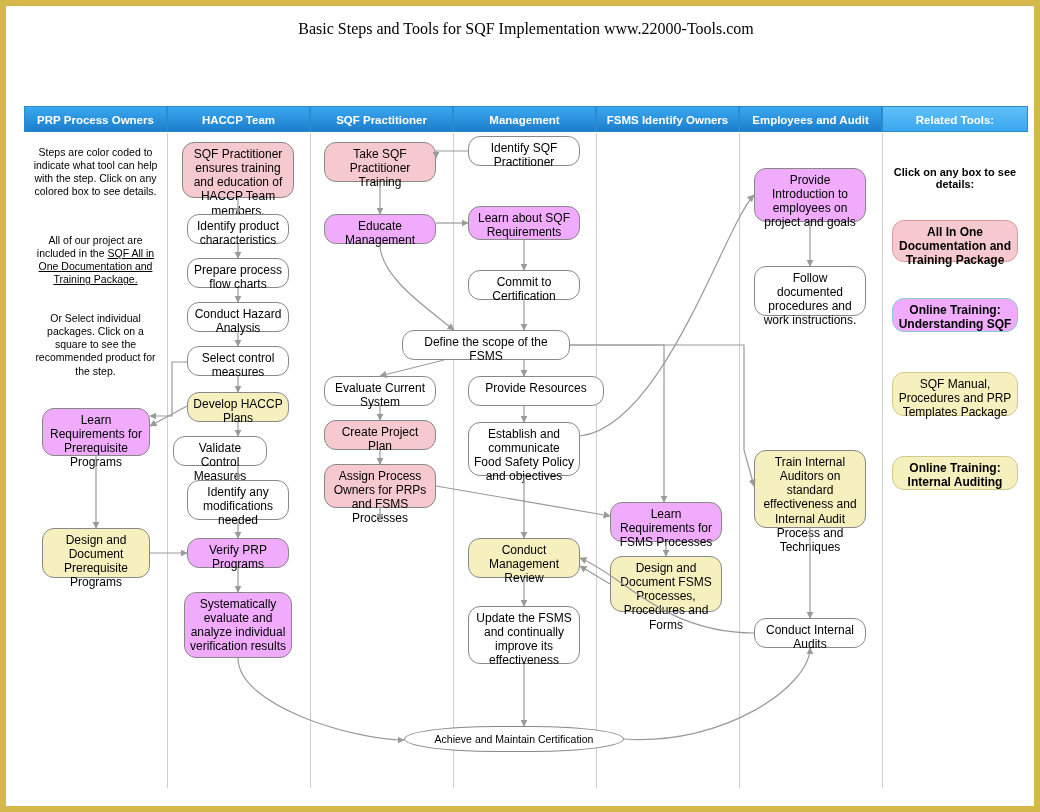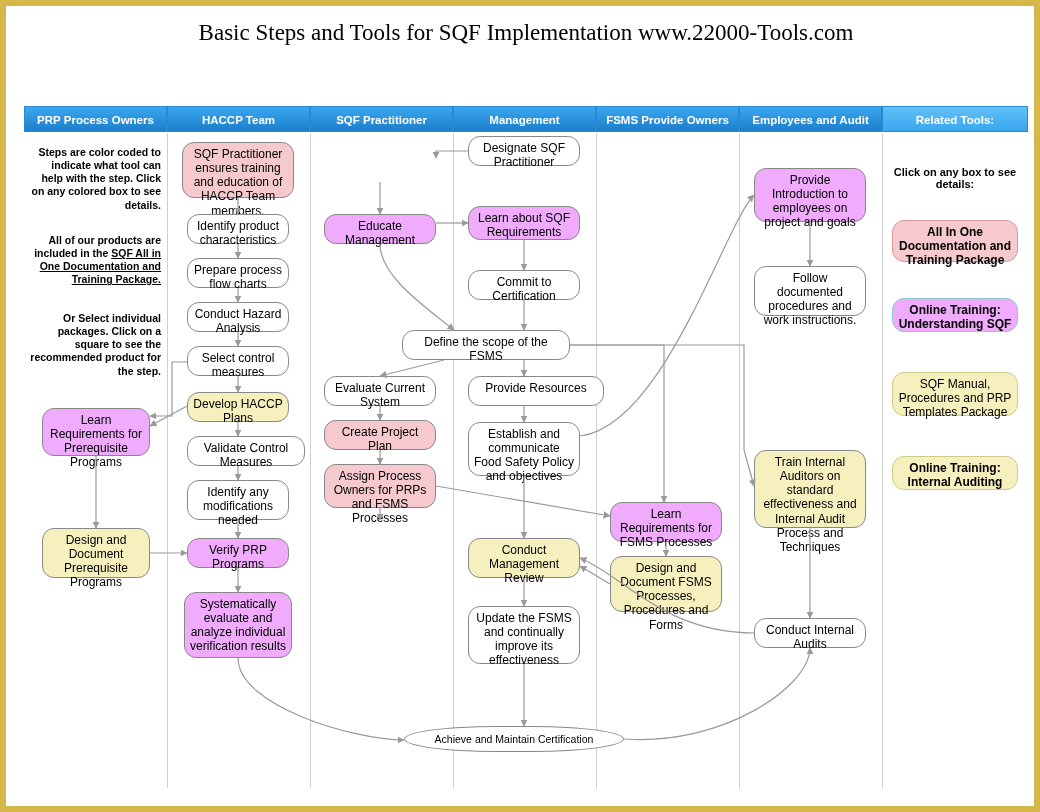--- a/index.html
+++ b/index.html
@@ -1,83 +1,84 @@
 <!DOCTYPE html>
 <html><head>
 <meta charset="utf-8">
 <style>
   html,body{margin:0;padding:0;background:#fff;font-family:Arial,Helvetica,sans-serif;color:#000}
   .frame{box-sizing:border-box;width:1040px;height:812px;border:6px solid #d4b84a;background:#fff;position:relative;overflow:hidden}
-  .title{font-family:"Georgia","Times New Roman",serif;font-size:23px;text-align:center;padding:14px 0 6px 12px}
+  .title{font-family:"Georgia","Times New Roman",serif;font-size:16px;text-align:center;padding:14px 0 6px 12px}
   .lanes{position:absolute;left:18px;right:18px;top:100px;bottom:18px}
   .lane-hdr{position:absolute;top:0;height:26px;line-height:26px;font-size:11.5px;font-weight:bold;color:#fff;text-align:center;border:1px solid #2a8bcc;background:linear-gradient(#3aa7f0,#1d7ecc);box-sizing:border-box}
   .lane-hdr.last{background:linear-gradient(#5fc0f7,#3aa7f0)}
   .sep{position:absolute;top:27px;bottom:0;width:0;border-left:1px solid #cfcfcf}
   .box{position:absolute;border:1px solid #888;border-radius:12px;box-sizing:border-box;padding:4px 4px;font-size:12px;text-align:center;line-height:1.18;cursor:pointer}
   .plain{background:#fff}
   .pink{background:#f6c9cf}
   .blue{background:#f0abfc}
   .yellow{background:#f6efbe}
-  .intro{position:absolute;font-size:10.5px;font-weight:bold;text-align:right;line-height:1.25}
+  .intro{position:absolute;font-size:10.5px;font-weight:normal;text-align:center;line-height:1.25}
   .intro u{text-decoration:underline}
   .rtxt{position:absolute;font-size:11px;font-weight:bold;text-align:center}
   .ellipse{position:absolute;border:1px solid #888;border-radius:50%/60%;background:#fff;font-size:10.5px;text-align:center;display:flex;align-items:center;justify-content:center;padding:0 6px;box-sizing:border-box}
   svg.arrows{position:absolute;inset:0;width:100%;height:100%;pointer-events:none}
   .ar{stroke:#9a9a9a;stroke-width:1.2;fill:none}
   marker path{fill:#9a9a9a}
 </style>
 </head>
 <body>
 
 <div class="frame">
   <div class="title">Basic Steps and Tools for SQF Implementation www.22000-Tools.com</div>
 
   <div class="lanes">
 
     <div class="lane-hdr" style="left:0px;width:143px">PRP Process Owners</div>
     <div class="lane-hdr" style="left:143px;width:143px">HACCP Team</div>
     <div class="lane-hdr" style="left:286px;width:143px">SQF Practitioner</div>
     <div class="lane-hdr" style="left:429px;width:143px">Management</div>
-    <div class="lane-hdr" style="left:572px;width:143px">FSMS Provide Owners</div>
+    <div class="lane-hdr" style="left:572px;width:143px">FSMS Identify Owners</div>
     <div class="lane-hdr" style="left:715px;width:143px">Employees and Audit Team</div>
     <div class="lane-hdr last" style="left:858px;width:146px">Related Tools:</div>
 
     <div class="sep" style="left:143px"></div>
     <div class="sep" style="left:286px"></div>
     <div class="sep" style="left:429px"></div>
     <div class="sep" style="left:572px"></div>
     <div class="sep" style="left:715px"></div>
     <div class="sep" style="left:858px"></div>
 
     <div class="intro" style="left:6px;top:40px;width:131px">Steps are color coded to indicate what tool can help with the step. Click on any colored box to see details.</div>
     <div class="intro" style="left:6px;top:128px;width:131px">
-      <span>All of our products are included in the </span><u>SQF All in One Documentation and Training Package.</u>
+      <span>All of our project are included in the </span><u>SQF All in One Documentation and Training Package.</u>
     </div>
     <div class="intro" style="left:6px;top:206px;width:131px">Or Select individual packages. Click on a square to see the recommended product for the step.</div>
 
     <div class="box blue" style="left:18px;top:302px;width:108px;height:48px">Learn Requirements for Prerequisite Programs</div>
     <div class="box yellow" style="left:18px;top:422px;width:108px;height:50px">Design and Document Prerequisite Programs</div>
 
     <div class="box pink" style="left:158px;top:36px;width:112px;height:56px">SQF Practitioner ensures training and education of HACCP Team members.</div>
     <div class="box plain" style="left:163px;top:108px;width:102px;height:30px">Identify product characteristics</div>
     <div class="box plain" style="left:163px;top:152px;width:102px;height:30px">Prepare process flow charts</div>
     <div class="box plain" style="left:163px;top:196px;width:102px;height:30px">Conduct Hazard Analysis</div>
     <div class="box plain" style="left:163px;top:240px;width:102px;height:30px">Select control measures</div>
     <div class="box yellow" style="left:163px;top:286px;width:102px;height:30px">Develop HACCP Plans</div>
-    <div class="box plain" style="left:163px;top:330px;width:118px;height:30px">Validate Control Measures</div>
+    <div class="box plain" style="left:149px;top:330px;width:94px;height:30px">Validate Control Measures</div>
     <div class="box plain" style="left:163px;top:374px;width:102px;height:40px">Identify any modifications needed</div>
     <div class="box blue" style="left:163px;top:432px;width:102px;height:30px">Verify PRP Programs</div>
     <div class="box blue" style="left:160px;top:486px;width:108px;height:66px">Systematically evaluate and analyze individual verification results</div>
 
+    <div class="box pink" style="left:300px;top:36px;width:112px;height:40px">Take SQF Practitioner Training</div>
     <div class="box blue" style="left:300px;top:108px;width:112px;height:30px">Educate Management</div>
     <div class="box plain" style="left:300px;top:270px;width:112px;height:30px">Evaluate Current System</div>
     <div class="box pink" style="left:300px;top:314px;width:112px;height:30px">Create Project Plan</div>
     <div class="box pink" style="left:300px;top:358px;width:112px;height:44px">Assign Process Owners for PRPs and FSMS Processes</div>
 
-    <div class="box plain" style="left:444px;top:30px;width:112px;height:30px">Designate SQF Practitioner</div>
+    <div class="box plain" style="left:444px;top:30px;width:112px;height:30px">Identify SQF Practitioner</div>
     <div class="box blue" style="left:444px;top:100px;width:112px;height:34px">Learn about SQF Requirements</div>
     <div class="box plain" style="left:444px;top:164px;width:112px;height:30px">Commit to Certification</div>
     <div class="box plain" style="left:378px;top:224px;width:168px;height:30px">Define the scope of the FSMS</div>
     <div class="box plain" style="left:444px;top:270px;width:136px;height:30px">Provide Resources</div>
     <div class="box plain" style="left:444px;top:316px;width:112px;height:54px">Establish and communicate Food Safety Policy and objectives</div>
     <div class="box yellow" style="left:444px;top:432px;width:112px;height:40px">Conduct Management Review</div>
     <div class="box plain" style="left:444px;top:500px;width:112px;height:58px">Update the FSMS and continually improve its effectiveness</div>
 
     <div class="box blue" style="left:586px;top:396px;width:112px;height:40px">Learn Requirements for FSMS Processes</div>
     <div class="box yellow" style="left:586px;top:450px;width:112px;height:56px">Design and Document FSMS Processes, Procedures and Forms</div>

